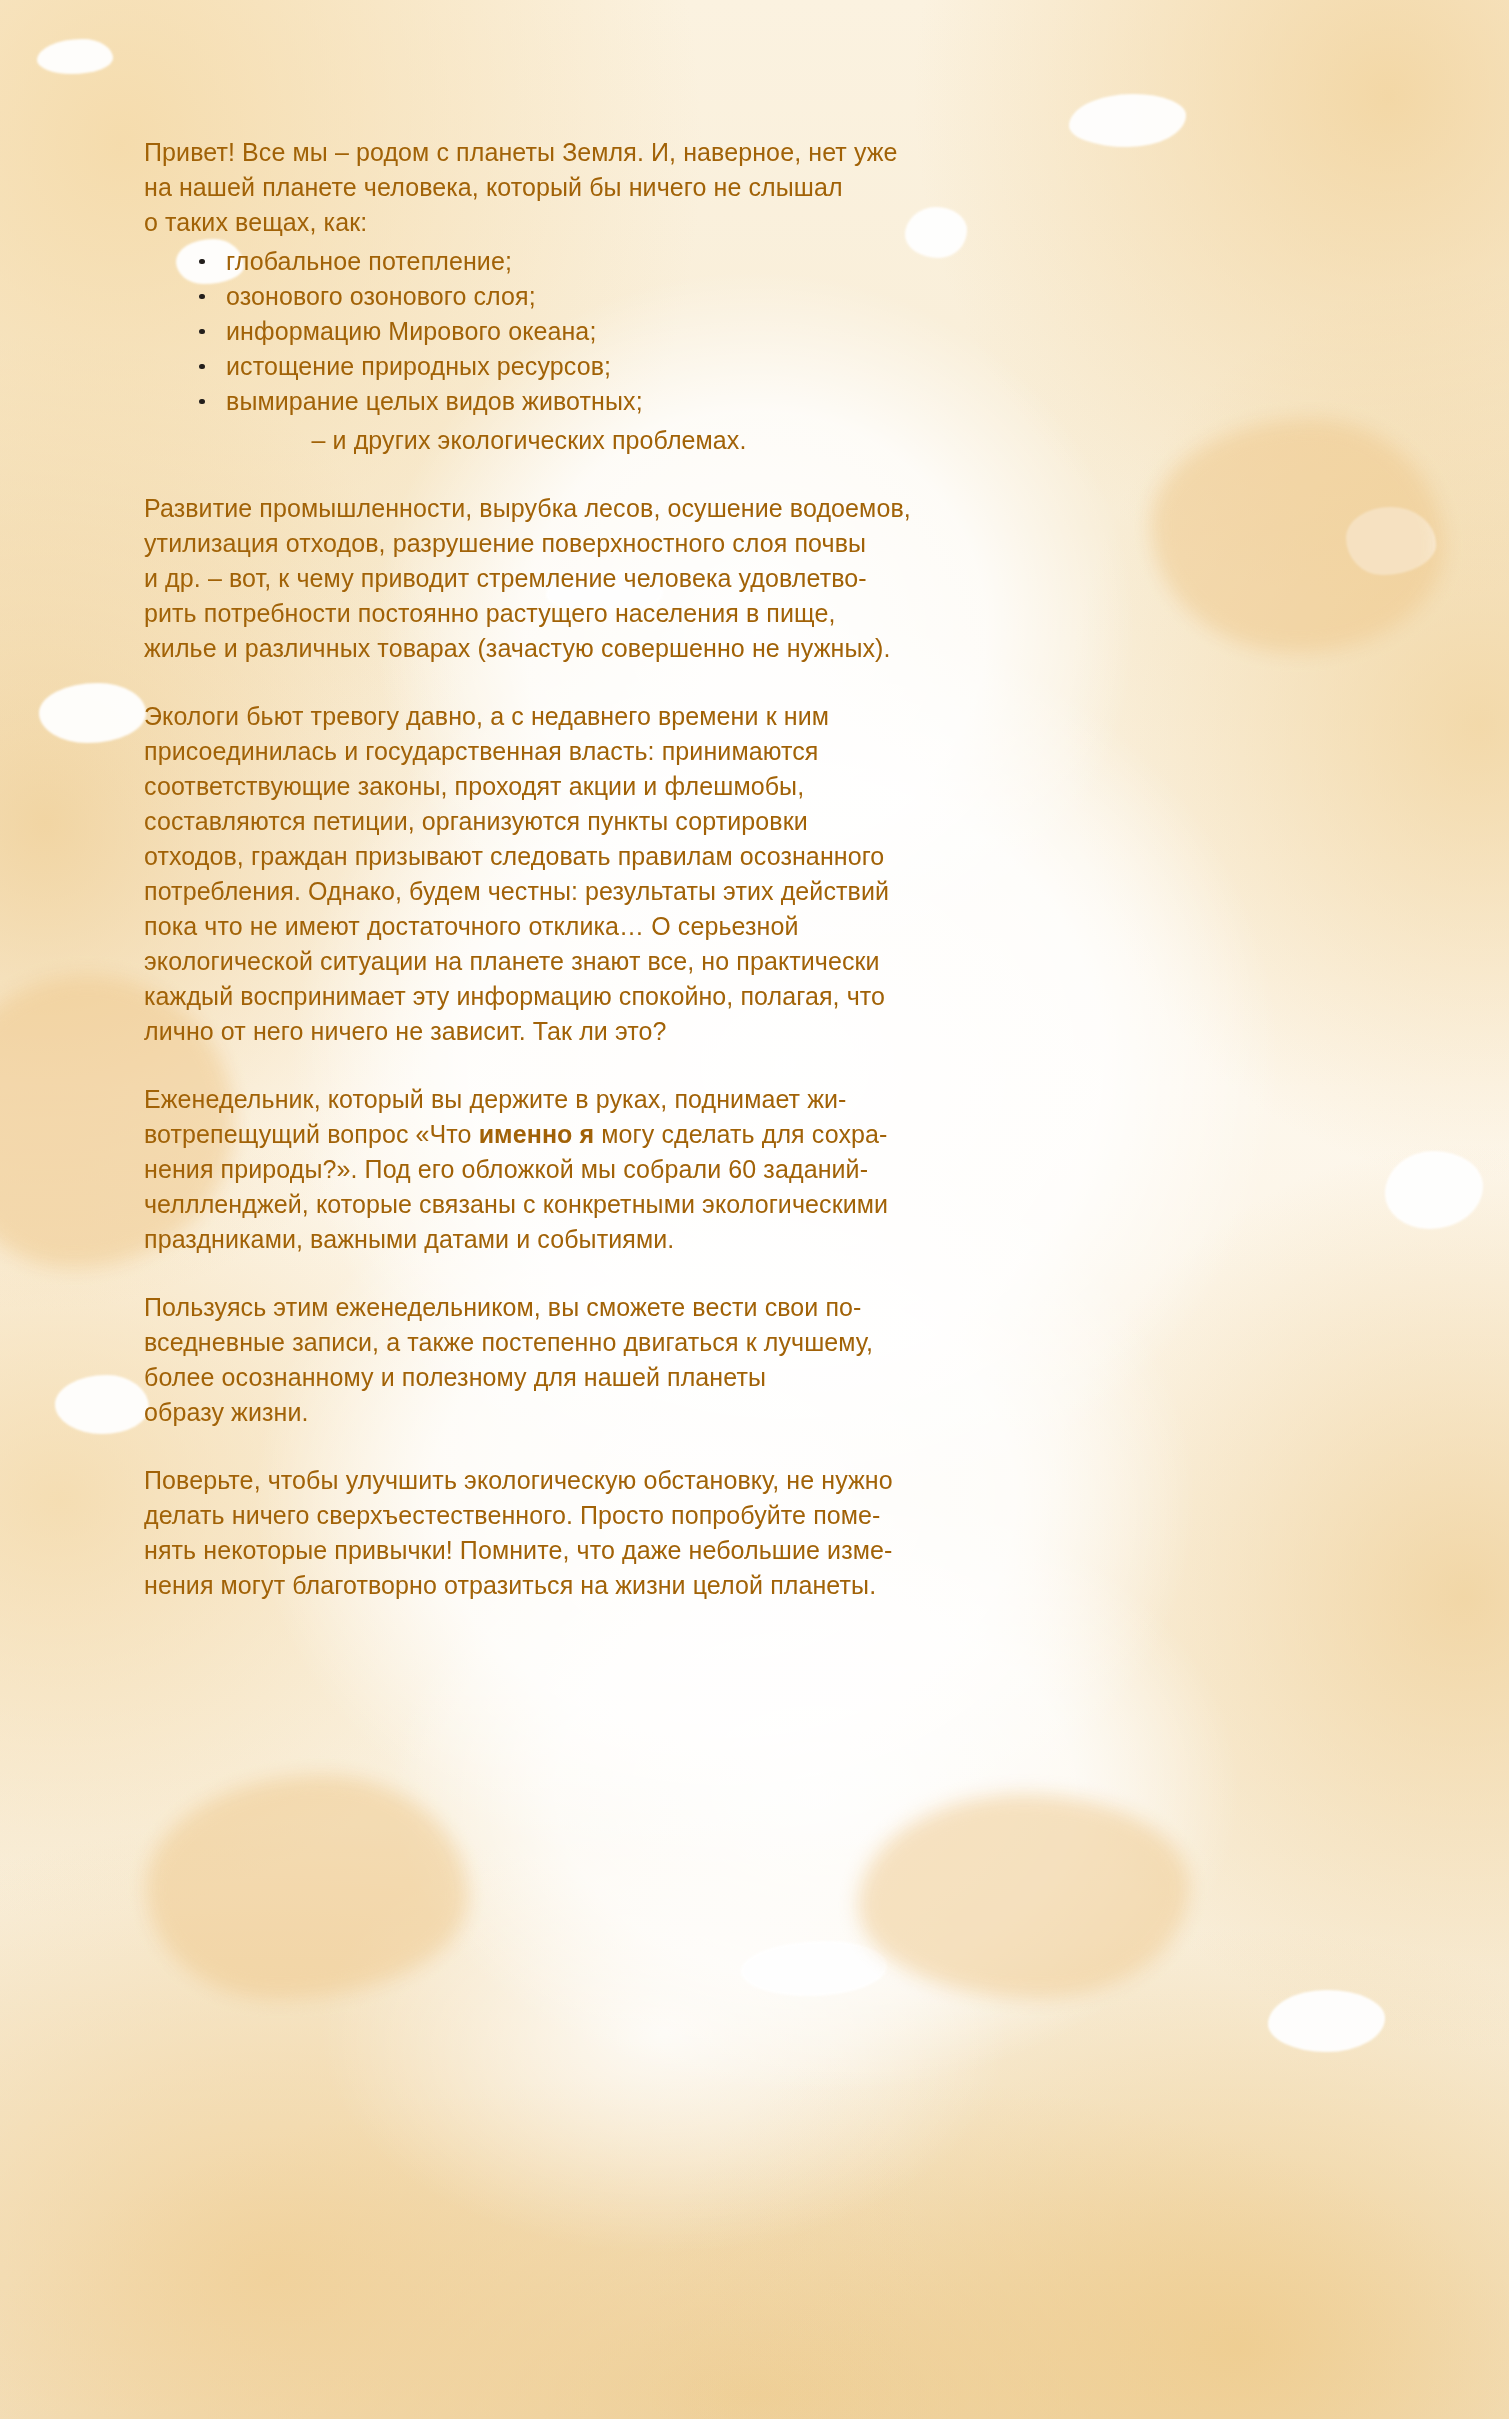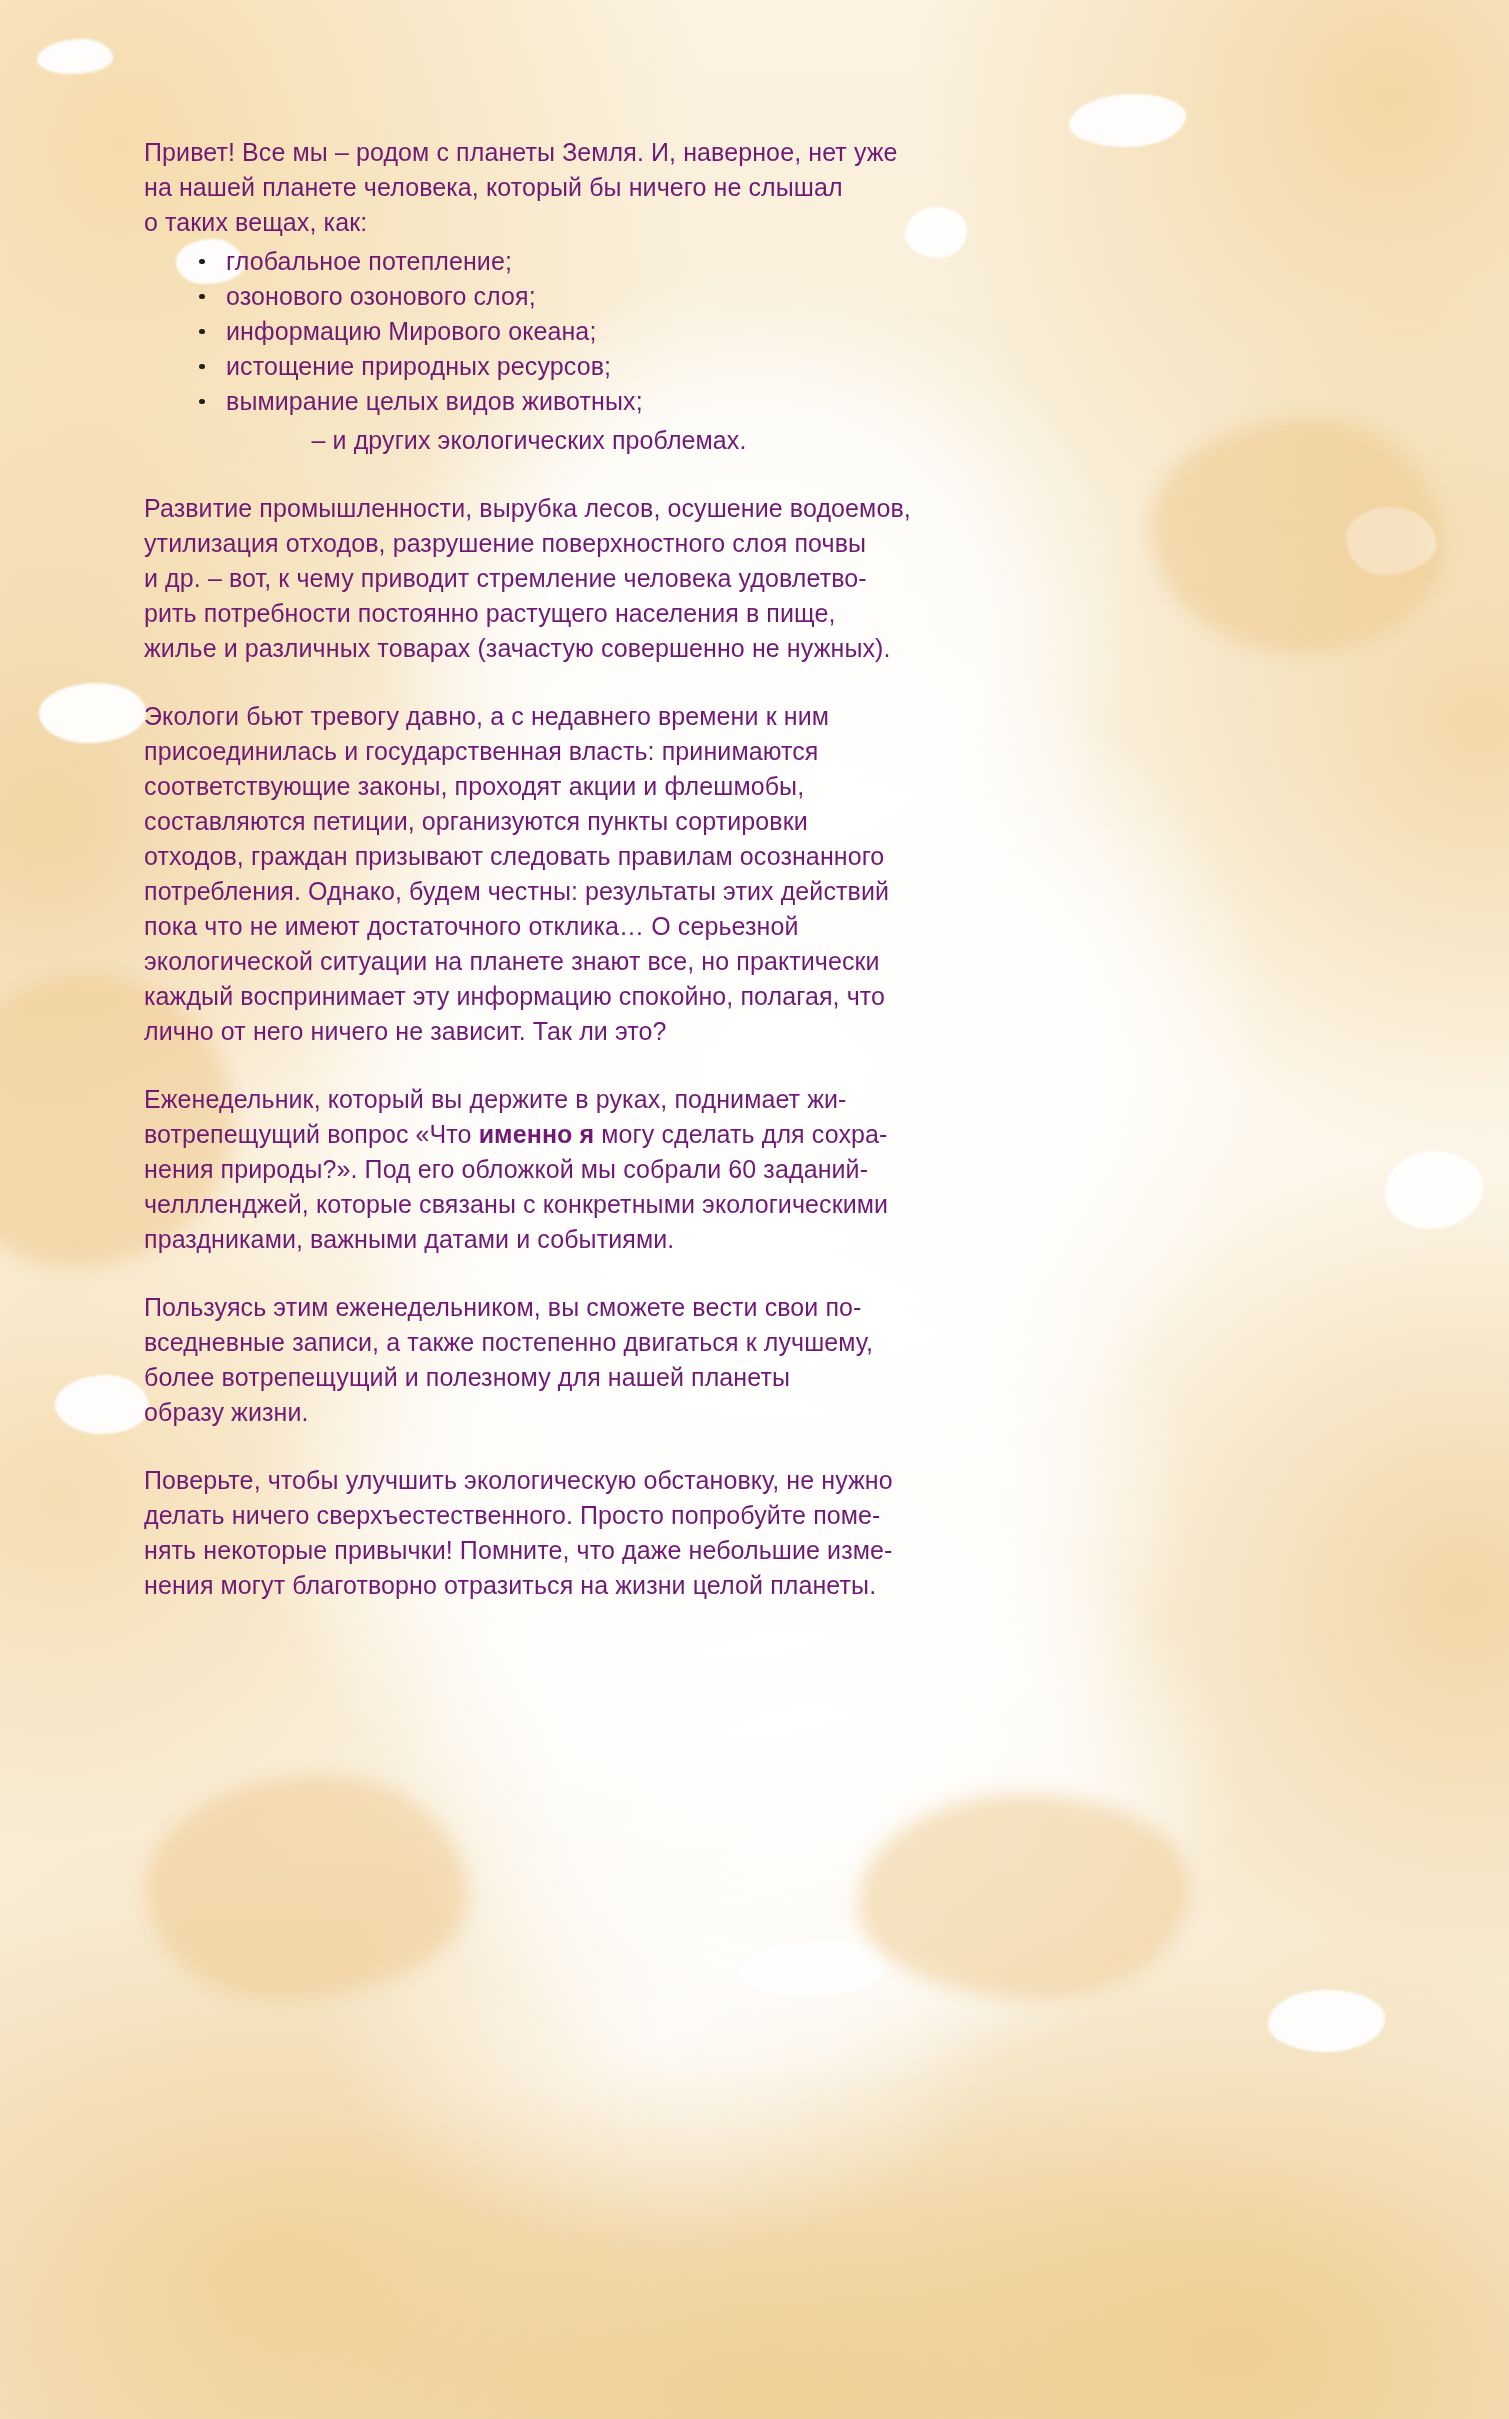--- a/index.html
+++ b/index.html
@@ -55,21 +55,21 @@
     background: rgba(238,201,140,0.55);
     filter: blur(9.8px);
   }
 
   
   .content {
     position: absolute;
     left: 144px;
     top: 135px;
     width: 770px;
-    color: #701a75;
+    color: #a16207;
     font-size: 25px;
     line-height: 35px;
     letter-spacing: 0.1px;
     font-weight: 400;
     font-stretch: semi-condensed;
   }
 
   .para {
     margin: 0 0 33px 0;
     white-space: pre-line;
@@ -177,21 +177,21 @@
 лично от него ничего не зависит. Так ли это?</p>
 
     <p class="para"><span>Еженедельник, который вы держите в руках, поднимает жи-
 вотрепещущий вопрос «Что </span><b class="emph">именно я</b><span> могу сделать для сохра-
 нения природы?». Под его обложкой мы собрали 60 заданий-
 челлленджей, которые связаны с конкретными экологическими
 праздниками, важными датами и событиями.</span></p>
 
     <p class="para">Пользуясь этим еженедельником, вы сможете вести свои по-
 вседневные записи, а также постепенно двигаться к лучшему,
-более вотрепещущий и полезному для нашей планеты
+более осознанному и полезному для нашей планеты
 образу жизни.</p>
 
     <p class="para">Поверьте, чтобы улучшить экологическую обстановку, не нужно
 делать ничего сверхъестественного. Просто попробуйте поме-
 нять некоторые привычки! Помните, что даже небольшие изме-
 нения могут благотворно отразиться на жизни целой планеты.</p>
 
   </div>
 </div>
 

